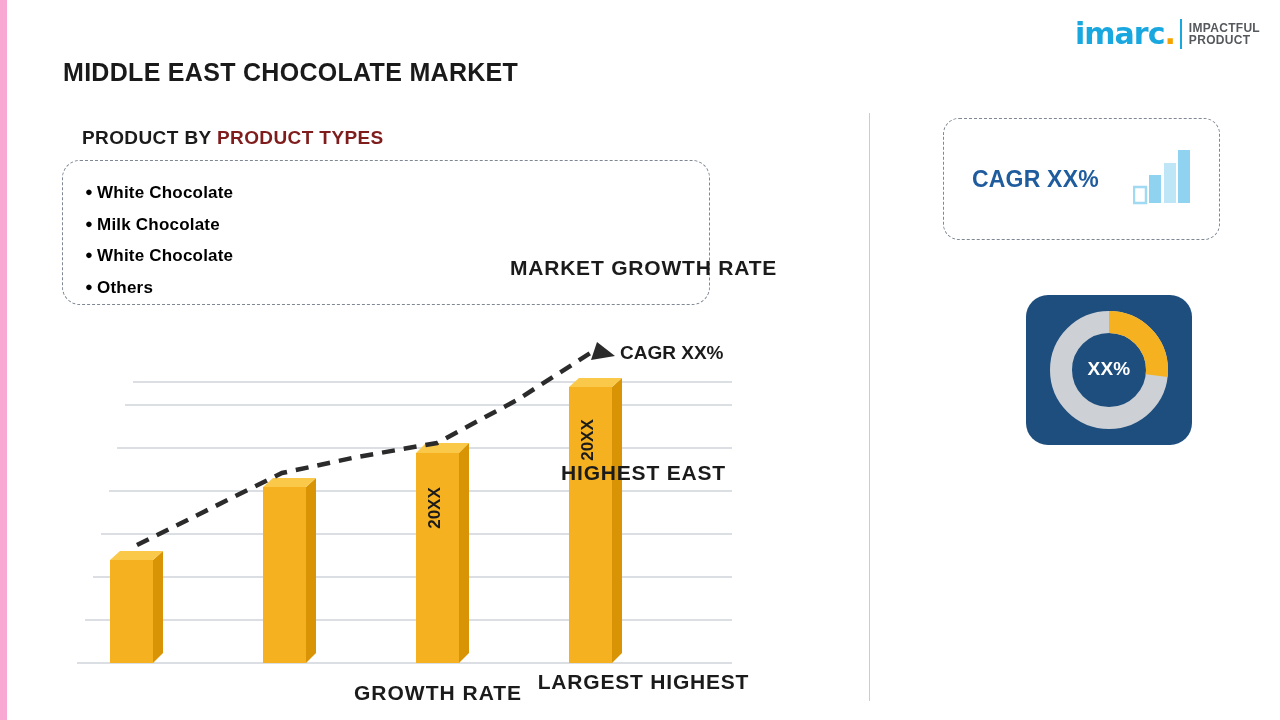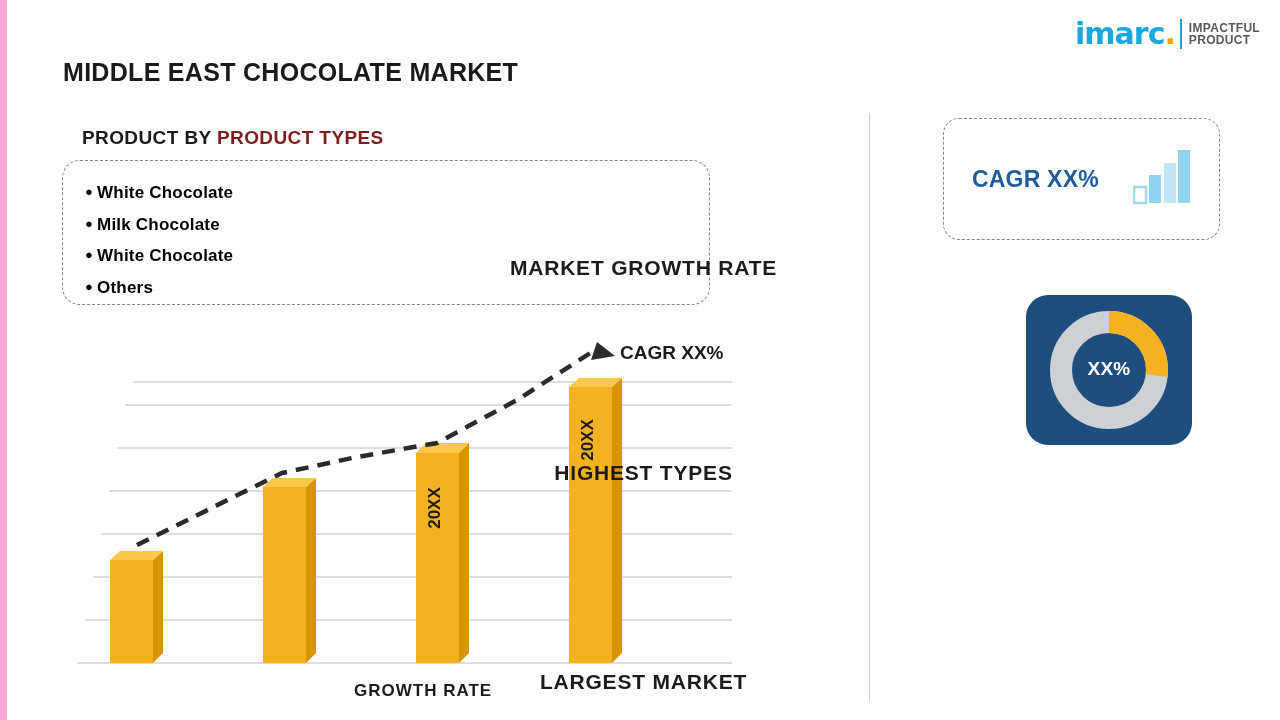--- a/index.html
+++ b/index.html
@@ -131,21 +131,21 @@
     left: 613px;
     top: 342px;
     font-size: 19px;
     font-weight: bold;
     color: #1b1b1b;
   }
   .growth-rate-label {
     position: absolute;
     left: 347px;
     top: 681px;
-    font-size: 17px;
+    font-size: 21px;
     font-weight: bold;
     color: #1b1b1b;
     letter-spacing: 1px;
   }
 
   
   .cagr-box {
     position: absolute;
     left: 936px;
     top: 118px;
@@ -310,17 +310,17 @@
   </div>
   <div class="caption cap-growth">MARKET GROWTH RATE</div>
 
   <div class="donut-card one">
     <svg width="132" height="132" viewBox="0 0 132 132">
       <circle cx="66" cy="66" r="48" fill="none" stroke="#cdd1d6" stroke-width="22"></circle>
       <circle cx="66" cy="66" r="48" fill="none" stroke="#f5b120" stroke-width="22" stroke-dasharray="81 221" stroke-dashoffset="0" transform="rotate(-90 66 66)"></circle>
     </svg>
     <div class="donut-value">XX%</div>
   </div>
-  <div class="caption cap-cagr">HIGHEST TYPES</div>
-
-  <div class="caption cap-market">LARGEST MARKET</div>
+  <div class="caption cap-cagr">HIGHEST EAST</div>
+
+  <div class="caption cap-market">LARGEST HIGHEST</div>
 
 </div>
 
 </body></html>

